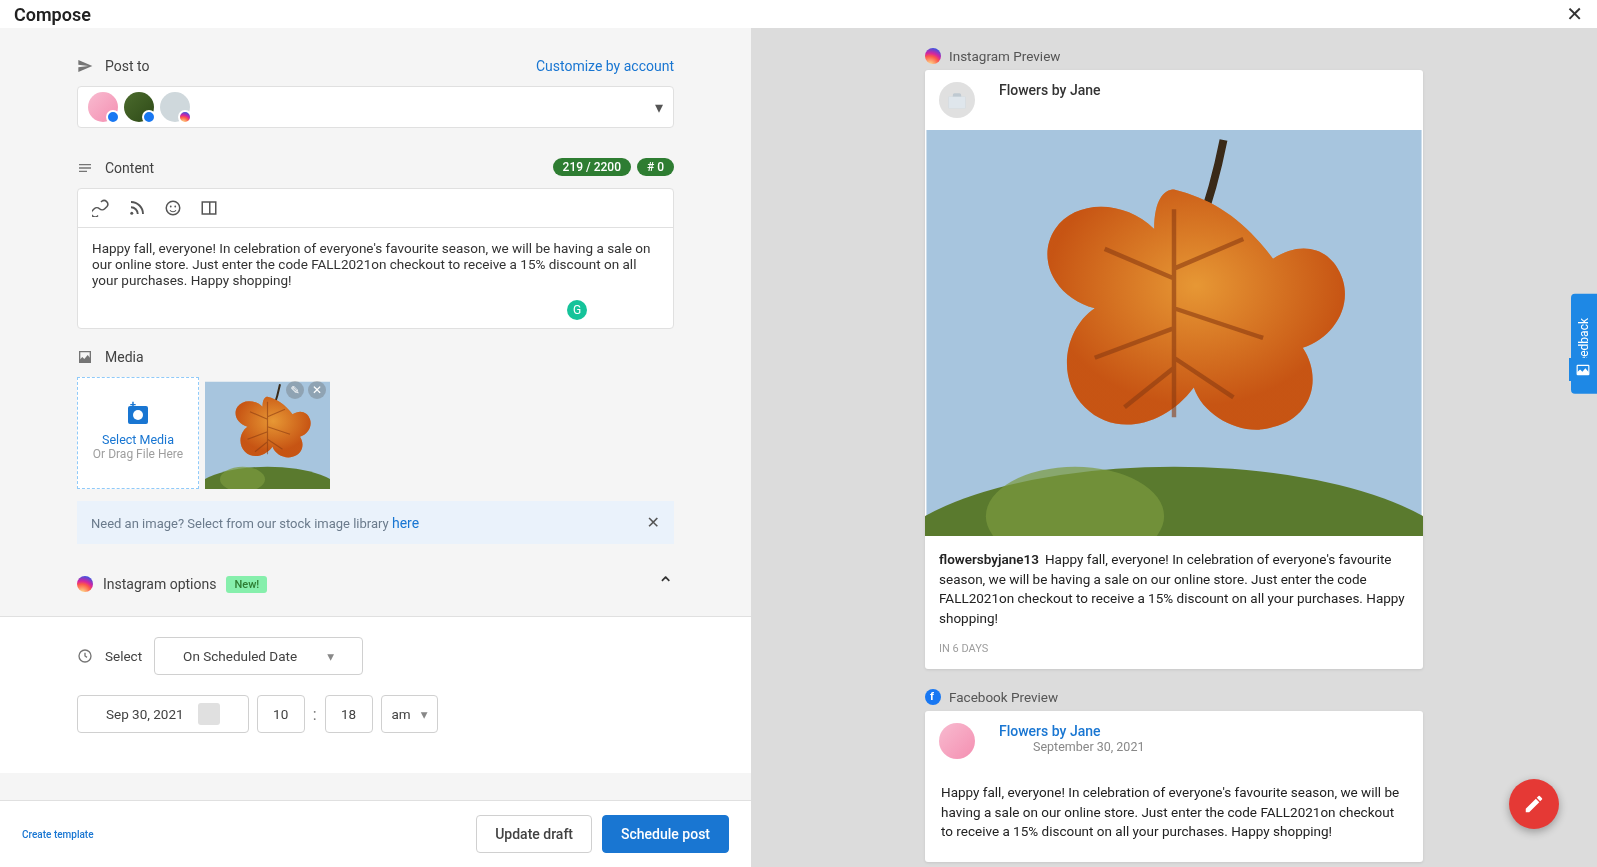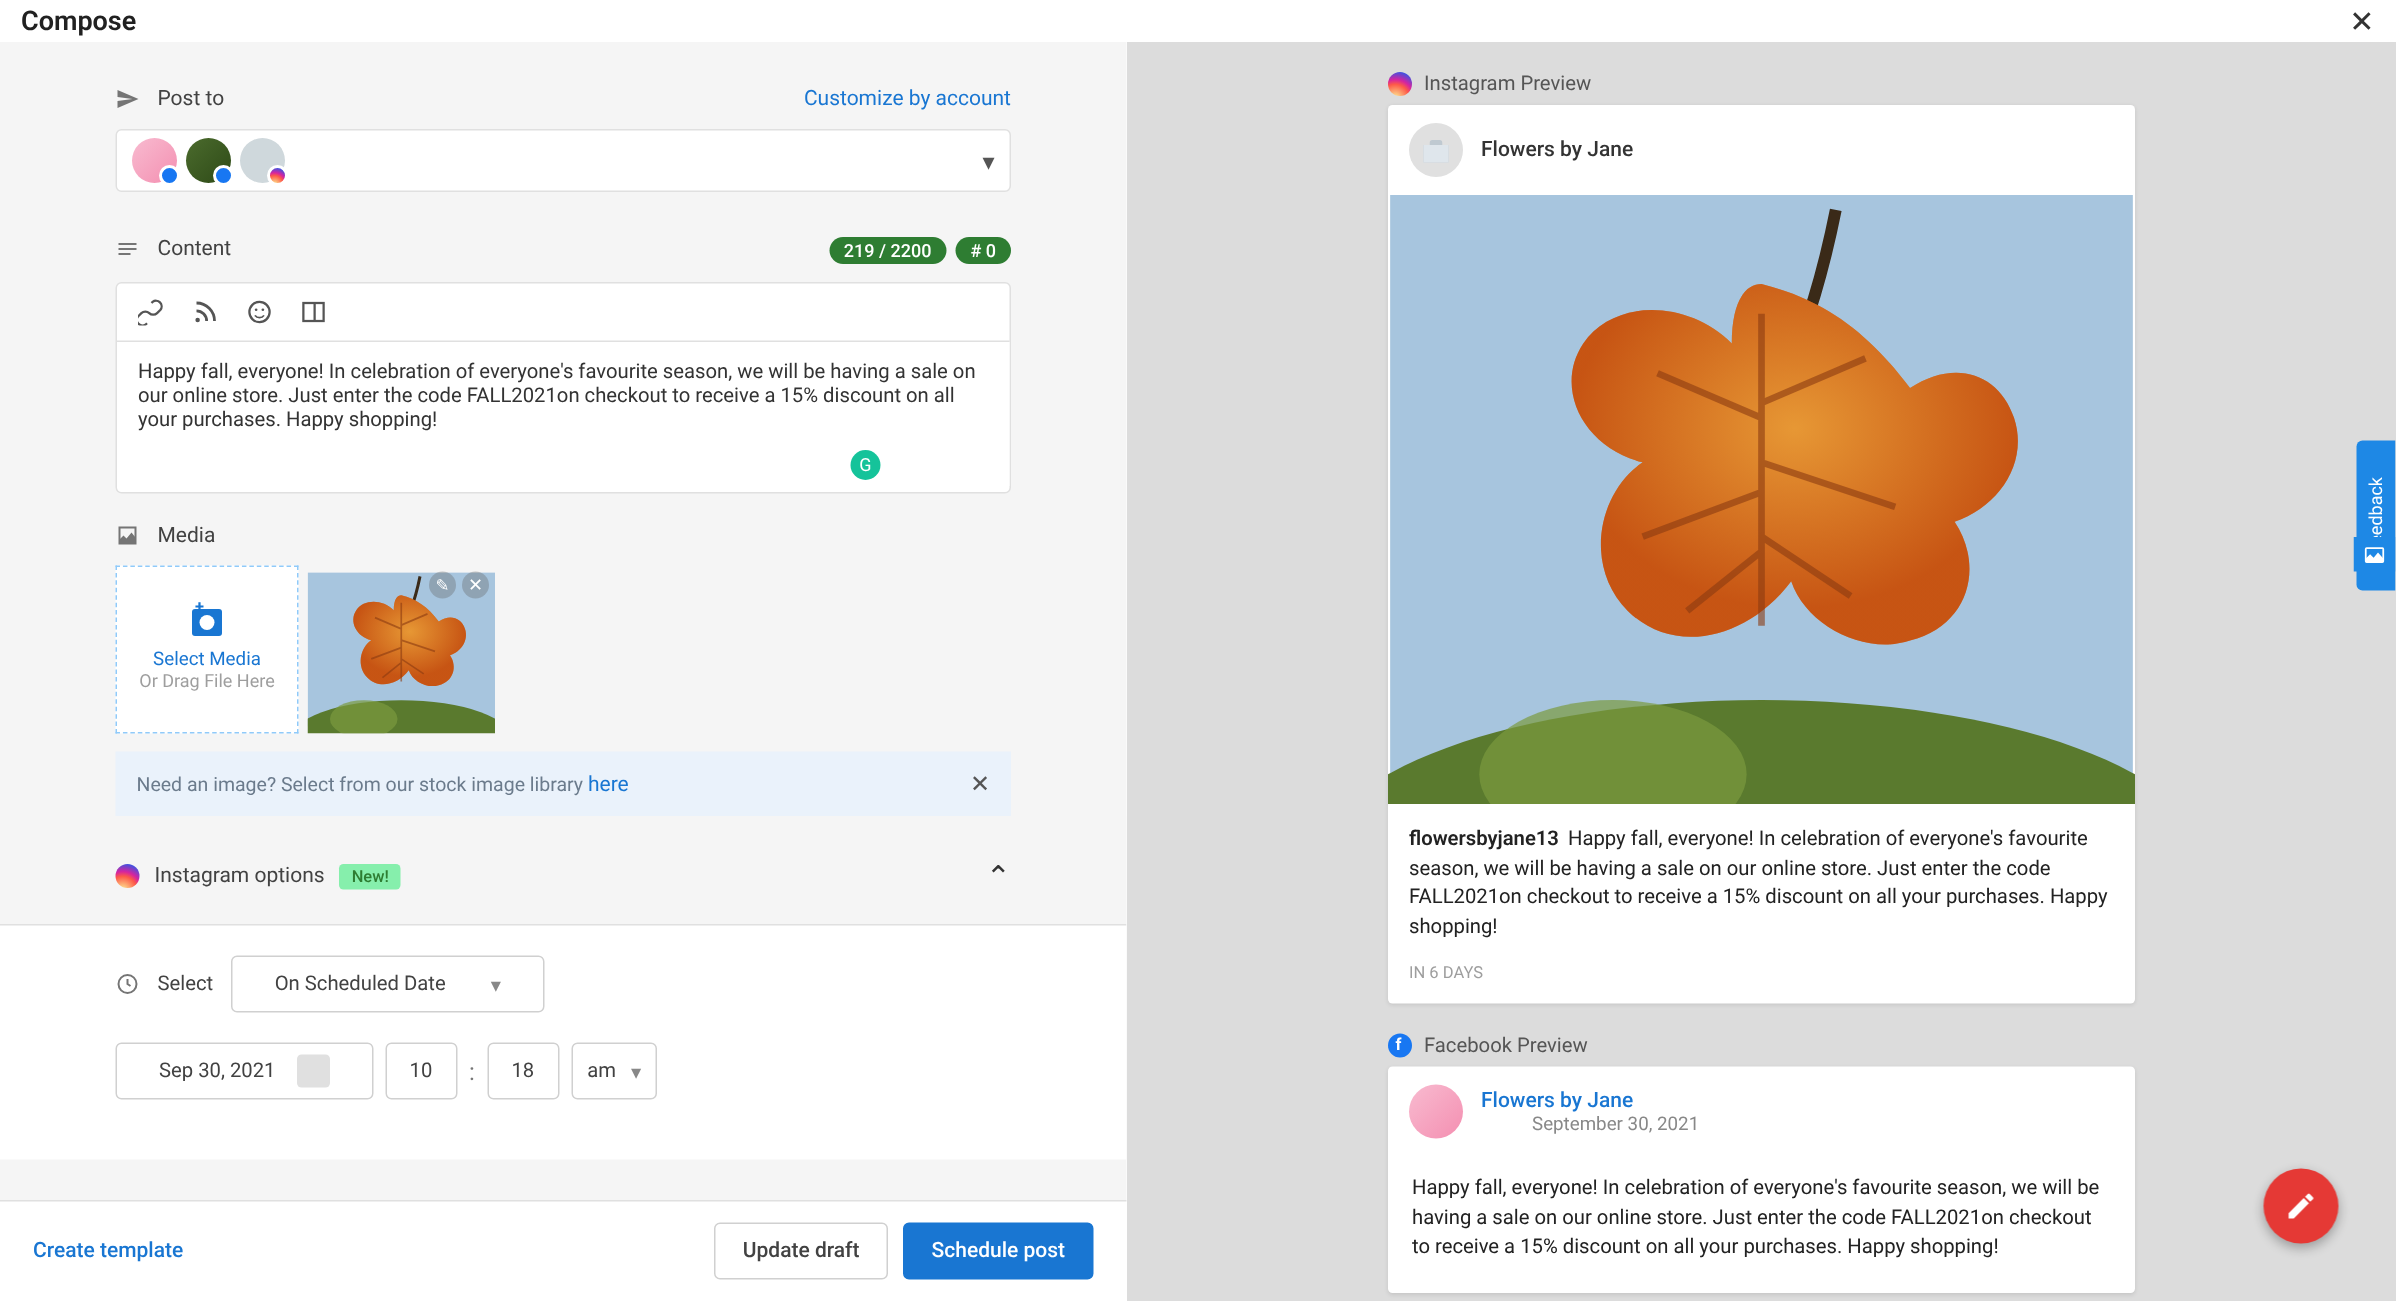--- a/index.html
+++ b/index.html
@@ -8,21 +8,21 @@
 .header { height: 28px; display: flex; align-items: center; justify-content: space-between; padding: 0 14px; }
 .header h1 { font-size: 18px; font-weight: 600; color: #212121; }
 .close-btn { font-size: 20px; cursor: pointer; color: #333; background: none; border: none; }
 
 .main { display: flex; height: 839px; }
 .left-pane { width: 751px; position: relative; display: flex; flex-direction: column; }
 .left-scroll { overflow-y: auto; flex: 1; padding: 0 0 0 0; background: #f5f5f5; }
 .right-pane { flex: 1; background: #dcdcdc; overflow-y: auto; padding: 20px 0 40px 0; position: relative; }
 
 .section { padding: 30px 77px 0 77px; }
-.section-head { display: flex; align-items: flex-start; justify-content: space-between; margin-bottom: 12px; }
+.section-head { display: flex; align-items: flex-end; justify-content: space-between; margin-bottom: 12px; }
 .row-label { display: flex; align-items: center; gap: 12px; color: #424242; font-size: 14px; }
 .row-label svg { width: 16px; height: 16px; fill: #757575; }
 .link { color: #1976d2; font-size: 14px; cursor: pointer; }
 
 .card { background: #fff; border: 1px solid #e0e0e0; border-radius: 4px; }
 .accounts { height: 42px; display: flex; align-items: center; padding: 0 10px; justify-content: space-between; }
 .avatars { display: flex; gap: 6px; }
 .avatar { width: 30px; height: 30px; border-radius: 50%; position: relative; }
 .avatar-badge { position: absolute; right: -2px; bottom: -2px; width: 14px; height: 14px; border-radius: 50%; border: 2px solid #fff; }
 .caret { color: #555; }
@@ -62,34 +62,34 @@
 .pub-row label { font-size: 13.5px; color: #424242; }
 .select, .date-field, .time-field { border: 1px solid #d0d0d0; border-radius: 4px; background: #fff; height: 38px; display: flex; align-items: center; padding: 0 28px; font-size: 13.5px; color: #424242; cursor: pointer; }
 .select .caret2 { margin-left: 30px; color: #888; }
 .schedule-row { display: flex; gap: 8px; margin-top: 20px; align-items: center; }
 .date-field { gap: 14px; }
 .cal-icon { width: 22px; height: 22px; background: #e0e0e0; border-radius: 3px; position: relative; }
 .time-field { width: 48px; justify-content: center; padding: 0; }
 .colon { color: #777; }
 
 .footer { background: #fff; border-top: 1px solid #e0e0e0; padding: 14px 22px; display: flex; justify-content: space-between; align-items: center; }
-.footer .link { font-size: 14px; font-weight: 500; }
+.footer .link { font-size: 10px; font-weight: 500; }
 .foot-right { display: flex; gap: 10px; margin-left: 19px; }
 .btn { height: 38px; padding: 0 18px; border-radius: 4px; font-size: 14px; font-weight: 500; cursor: pointer; border: 1px solid #d0d0d0; background: #fff; color: #424242; }
 .btn-primary { background: #1976d2; color: #fff; border-color: #1976d2; }
 
 
 .preview-panel { width: 498px; margin: 0 auto 20px auto; }
 .preview-label { display: flex; align-items: center; gap: 8px; margin-bottom: 6px; font-size: 13.5px; color: #555; }
 .net-icon { width: 16px; height: 16px; border-radius: 50%; }
 .net-ig { background: radial-gradient(circle at 30% 110%, #fdf497 0%, #fd5949 45%, #d6249f 60%, #285AEB 90%); }
 .net-fb { background: #1877f2; position: relative; }
 .net-fb::after { content: "f"; color: #fff; font-weight: bold; font-size: 11px; position: absolute; left: 5px; top: 1px; }
 .preview-card { background: #fff; border-radius: 3px; overflow: hidden; box-shadow: 0 1px 3px rgba(0,0,0,.1); }
-.pv-head { display: flex; align-items: center; gap: 12px; padding: 12px 14px; }
+.pv-head { display: flex; align-items: flex-start; gap: 24px; padding: 12px 14px; }
 .pv-avatar { width: 36px; height: 36px; border-radius: 50%; background: #e0e0e0; display: flex; align-items: center; justify-content: center; }
 .pv-name { font-size: 14px; color: #333; font-weight: 500; }
 .pv-sub { font-size: 12.5px; color: #888; margin-left: 34px; }
 .leaf-full { width: 100%; height: 406px; display: block; }
 .pv-caption { padding: 14px; font-size: 13.5px; color: #222; line-height: 1.45; }
 .pv-handle { font-weight: 600; margin-right: 6px; }
 .pv-meta { font-size: 11px; color: #9e9e9e; padding: 0 14px 14px 14px; }
 
 .fb-body { padding: 12px 16px 20px 16px; font-size: 13.5px; color: #222; line-height: 1.45; }
 

